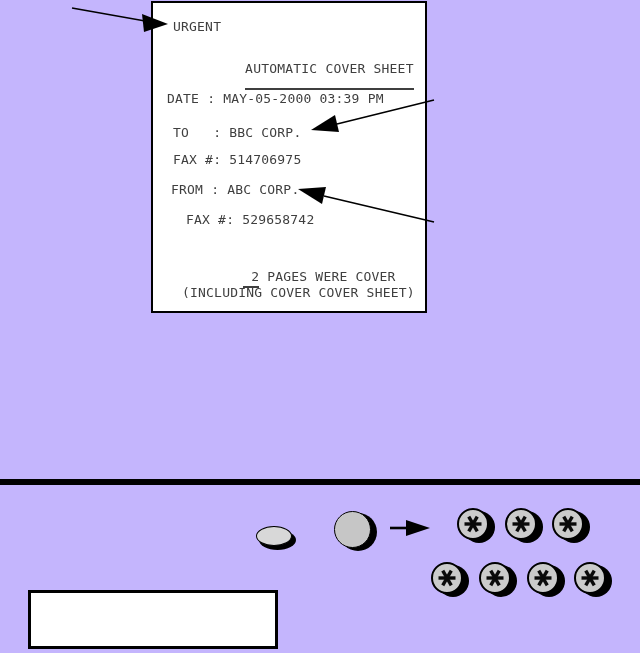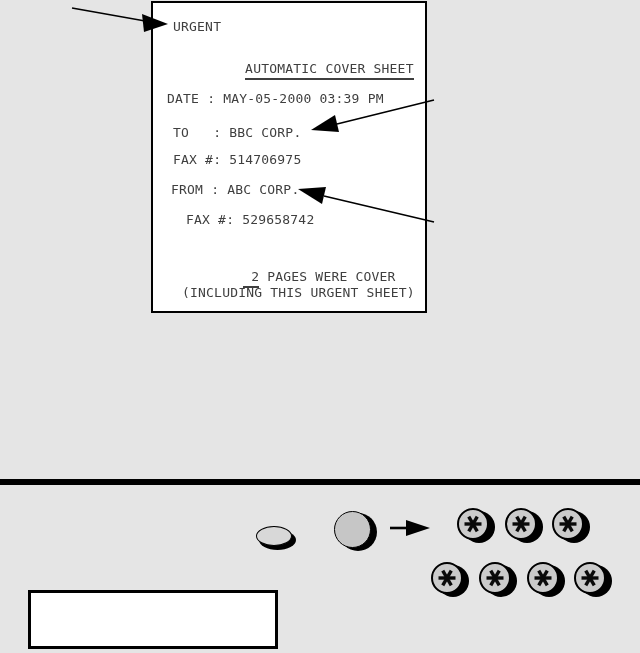--- a/index.html
+++ b/index.html
@@ -1,30 +1,30 @@
 <!DOCTYPE html>
 <html style="--ink: #3f3f3f; --key-fill: #cbcbcb; --oval-fill: #d8d8d8; --circle-fill: #c6c6c6; --line: #000000;"><head>
 <meta charset="utf-8">
 <style>
   html,body{margin:0;padding:0;background:#fff;}
   #page{
-    position:relative;width:640px;height:653px;background:#e5e5e5;overflow:hidden;
+    position:relative;width:640px;height:653px;background:#c4b5fd;overflow:hidden;
     font-family:"DejaVu Sans Mono","Liberation Mono",monospace;
   }
   
   .cover-box{
     position:absolute;left:151px;top:1px;width:276px;height:312px;
     border:2px solid #000;box-sizing:border-box;background:#fff;
   }
   .doc-line{
     position:absolute;font-size:13px;line-height:13px;white-space:pre;
     color:var(--ink);letter-spacing:0.2px;
   }
   .title-underline{
-    border-bottom:2px solid var(--ink);padding-bottom:2px;
+    border-bottom:2px solid var(--ink);padding-bottom:12px;
   }
   .num-underline{
     border-bottom:2px solid var(--ink);padding-bottom:2px;white-space:pre;
   }
   
   .overlay{position:absolute;left:0;top:0;z-index:10;pointer-events:none;}
   
   .divider{position:absolute;left:0;top:479px;width:640px;height:6px;background:#000;}
   
   .oval-key{position:absolute;left:256px;top:526px;width:42px;height:27px;}
@@ -62,21 +62,21 @@
   <div class="doc-line" style="left:173px;top:153px;">FAX #: 514706975</div>
 
   <div class="doc-line" style="left:171px;top:183px;">FROM : ABC CORP.</div>
 
   <div class="doc-line" style="left:186px;top:213px;">FAX #: 529658742</div>
 
   <div class="doc-line" style="left:211px;top:257px;">
     <span class="num-underline"> 2</span><span> PAGES WERE COVER</span>
   </div>
 
-  <div class="doc-line" style="left:182px;top:286px;">(INCLUDING THIS URGENT SHEET)</div>
+  <div class="doc-line" style="left:182px;top:286px;">(INCLUDING COVER COVER SHEET)</div>
 
   <svg class="overlay" width="640" height="653" viewBox="0 0 640 653">
     <g>
       <line x1="72" y1="8" x2="148" y2="21.5" stroke="#000" stroke-width="1.6"></line>
       <polygon points="168,24 142,14 144,32" fill="#000"></polygon>
     </g>
     <g>
       <line x1="434" y1="100" x2="337" y2="124" stroke="#000" stroke-width="1.6"></line>
       <polygon points="311,130 335,115 339,132" fill="#000"></polygon>
     </g>

